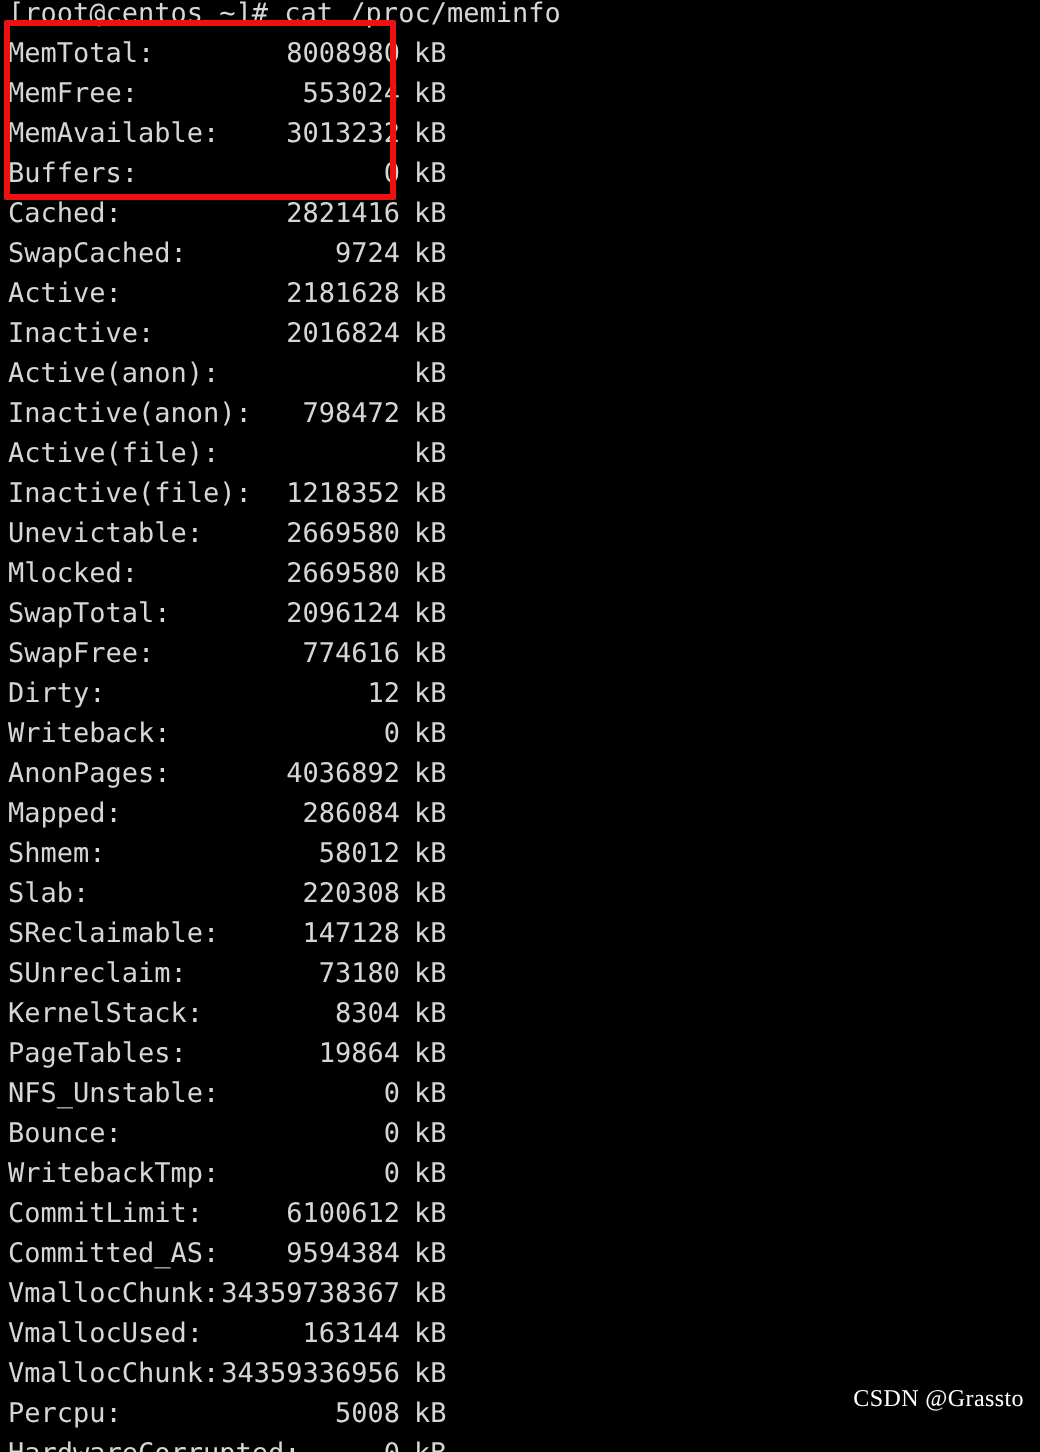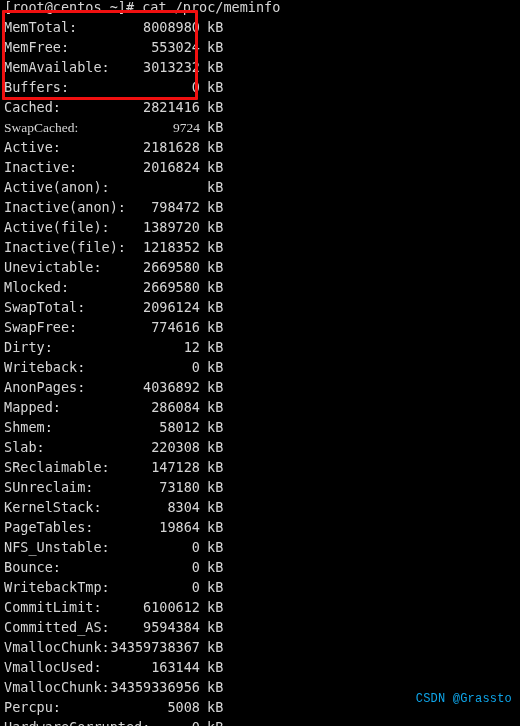--- a/index.html
+++ b/index.html
@@ -69,47 +69,47 @@
     height: 90px;
     border: 3px solid #f01010;
     box-sizing: border-box;
     pointer-events: none;
     border-radius: 1px;
   }
   #watermark {
     position: absolute;
     right: 8px;
     bottom: 17px;
-    color: #0ea5e9;
-    font-family: Liberation Mono, monospace;
+    color: #ffffff;
+    font-family: Liberation Serif, serif;
     font-size: 12px;
     letter-spacing: 0.2px;
   }
 </style>
 </head>
 <body>
 
 <div id="terminal">
 
   <div id="screen">
 
     <div class="line prompt-line">[root@centos ~]# cat /proc/meminfo</div>
 
     <div id="meminfo-list">
         <div class="meminfo-row"><span class="meminfo-body" style="display: flex;"><span class="meminfo-key">MemTotal:</span><span class="meminfo-val">8008980</span></span><span class="meminfo-unit">kB</span></div>
         <div class="meminfo-row"><span class="meminfo-body" style="display: flex;"><span class="meminfo-key">MemFree:</span><span class="meminfo-val">553024</span></span><span class="meminfo-unit">kB</span></div>
         <div class="meminfo-row"><span class="meminfo-body" style="display: flex;"><span class="meminfo-key">MemAvailable:</span><span class="meminfo-val">3013232</span></span><span class="meminfo-unit">kB</span></div>
         <div class="meminfo-row"><span class="meminfo-body" style="display: flex;"><span class="meminfo-key">Buffers:</span><span class="meminfo-val">0</span></span><span class="meminfo-unit">kB</span></div>
         <div class="meminfo-row"><span class="meminfo-body" style="display: flex;"><span class="meminfo-key">Cached:</span><span class="meminfo-val">2821416</span></span><span class="meminfo-unit">kB</span></div>
-        <div class="meminfo-row"><span class="meminfo-body" style="display: flex; font-family: Liberation Serif, serif;"><span class="meminfo-key">SwapCached:</span><span class="meminfo-val">9724</span></span><span class="meminfo-unit">kB</span></div>
+        <div class="meminfo-row"><span class="meminfo-body" style="display: flex;"><span class="meminfo-key">SwapCached:</span><span class="meminfo-val">9724</span></span><span class="meminfo-unit">kB</span></div>
         <div class="meminfo-row"><span class="meminfo-body" style="display: flex; gap: 44px;"><span class="meminfo-key">Active:</span><span class="meminfo-val">2181628</span></span><span class="meminfo-unit">kB</span></div>
         <div class="meminfo-row"><span class="meminfo-body" style="display: flex;"><span class="meminfo-key">Inactive:</span><span class="meminfo-val">2016824</span></span><span class="meminfo-unit">kB</span></div>
         <div class="meminfo-row"><span class="meminfo-body" style="display: flex;"><span class="meminfo-key">Active(anon):</span></span><span class="meminfo-unit">kB</span></div>
         <div class="meminfo-row"><span class="meminfo-body" style="display: flex;"><span class="meminfo-key">Inactive(anon):</span><span class="meminfo-val">798472</span></span><span class="meminfo-unit">kB</span></div>
-        <div class="meminfo-row"><span class="meminfo-body" style="display: flex;"><span class="meminfo-key">Active(file):</span><span class="meminfo-val">1389720</span></span><span class="meminfo-unit">kB</span></div>
+        <div class="meminfo-row"><span class="meminfo-body" style="display: flex;"><span class="meminfo-key">Active(file):</span></span><span class="meminfo-unit">kB</span></div>
         <div class="meminfo-row"><span class="meminfo-body" style="display: flex;"><span class="meminfo-key">Inactive(file):</span><span class="meminfo-val">1218352</span></span><span class="meminfo-unit">kB</span></div>
         <div class="meminfo-row"><span class="meminfo-body" style="display: flex;"><span class="meminfo-key">Unevictable:</span><span class="meminfo-val">2669580</span></span><span class="meminfo-unit">kB</span></div>
         <div class="meminfo-row"><span class="meminfo-body" style="display: flex;"><span class="meminfo-key">Mlocked:</span><span class="meminfo-val">2669580</span></span><span class="meminfo-unit">kB</span></div>
         <div class="meminfo-row"><span class="meminfo-body" style="display: flex;"><span class="meminfo-key">SwapTotal:</span><span class="meminfo-val">2096124</span></span><span class="meminfo-unit">kB</span></div>
         <div class="meminfo-row"><span class="meminfo-body" style="display: flex;"><span class="meminfo-key">SwapFree:</span><span class="meminfo-val">774616</span></span><span class="meminfo-unit">kB</span></div>
         <div class="meminfo-row"><span class="meminfo-body" style="display: flex;"><span class="meminfo-key">Dirty:</span><span class="meminfo-val">12</span></span><span class="meminfo-unit">kB</span></div>
         <div class="meminfo-row"><span class="meminfo-body" style="display: flex;"><span class="meminfo-key">Writeback:</span><span class="meminfo-val">0</span></span><span class="meminfo-unit">kB</span></div>
         <div class="meminfo-row"><span class="meminfo-body" style="display: flex;"><span class="meminfo-key">AnonPages:</span><span class="meminfo-val">4036892</span></span><span class="meminfo-unit">kB</span></div>
         <div class="meminfo-row"><span class="meminfo-body" style="display: flex;"><span class="meminfo-key">Mapped:</span><span class="meminfo-val">286084</span></span><span class="meminfo-unit">kB</span></div>
         <div class="meminfo-row"><span class="meminfo-body" style="display: flex;"><span class="meminfo-key">Shmem:</span><span class="meminfo-val">58012</span></span><span class="meminfo-unit">kB</span></div>

